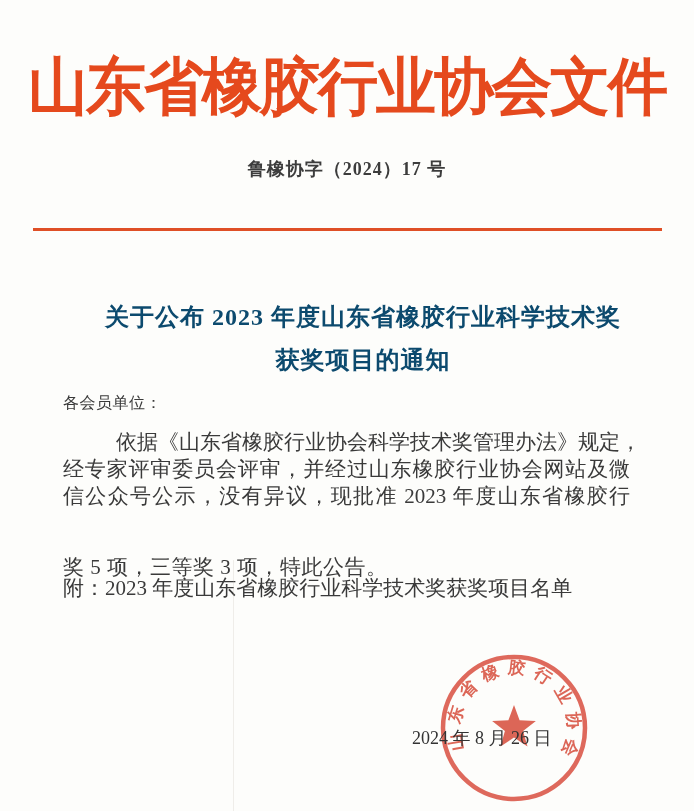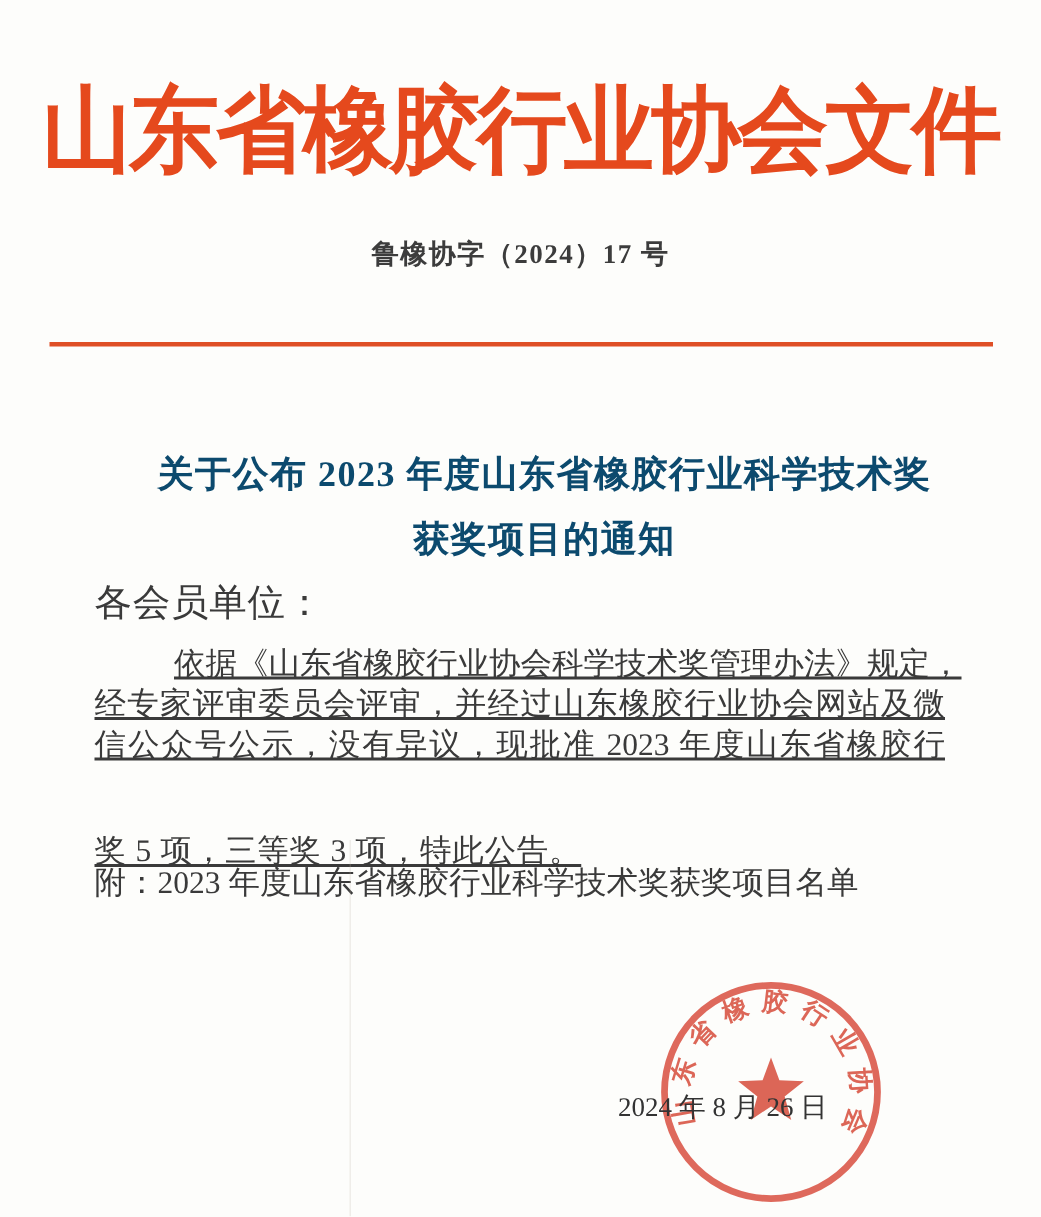--- a/index.html
+++ b/index.html
@@ -36,32 +36,31 @@
   }
   .notice-title {
     position: absolute; top: 296px; left: 16px; width: 694px;
     text-align: center;
     font-size: 24px; font-weight: 700; line-height: 43px;
     color: #0c4a6e;
     letter-spacing: 1px;
   }
   .salutation {
     position: absolute; top: 392px; left: 63px;
-    font-size: 25px; line-height: 22px; color: #3a3a3a;
+    font-size: 16px; line-height: 22px; color: #3a3a3a;
     letter-spacing: 0.5px;
   }
   .body-block {
     position: absolute; top: 429px; left: 63px; width: 567px;
     font-size: 21px; color: #3a3a3a;
   }
   .body-line {
     height: 27px; line-height: 27px;
     text-align: justify; text-align-last: justify;
     white-space: nowrap;
-    text-decoration: underline;
   }
   .body-line.first { padding-left: 53px; }
   .body-line.last { text-align-last: left; letter-spacing: 0.5px; margin-top: 44px; }
   .attachment-line {
     position: absolute; top: 577px; left: 63px; width: 567px;
     font-size: 21px; line-height: 23px; color: #3a3a3a;
   }
   .seal {
     position: absolute; top: 651px; left: 437px;
     width: 154px; height: 154px;

